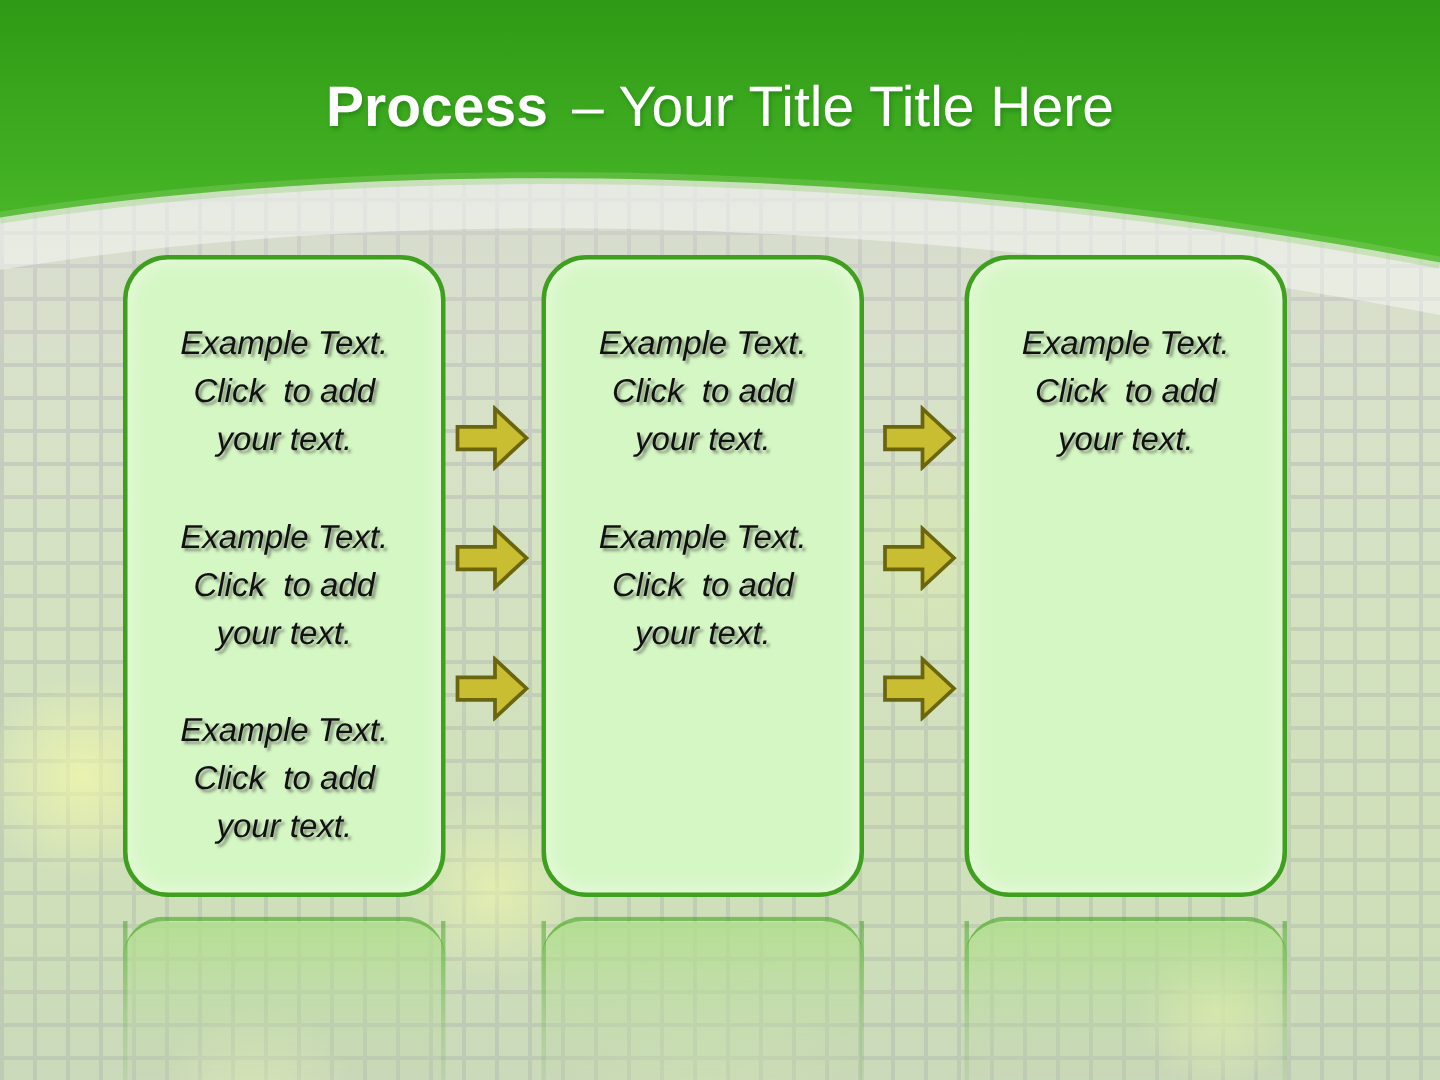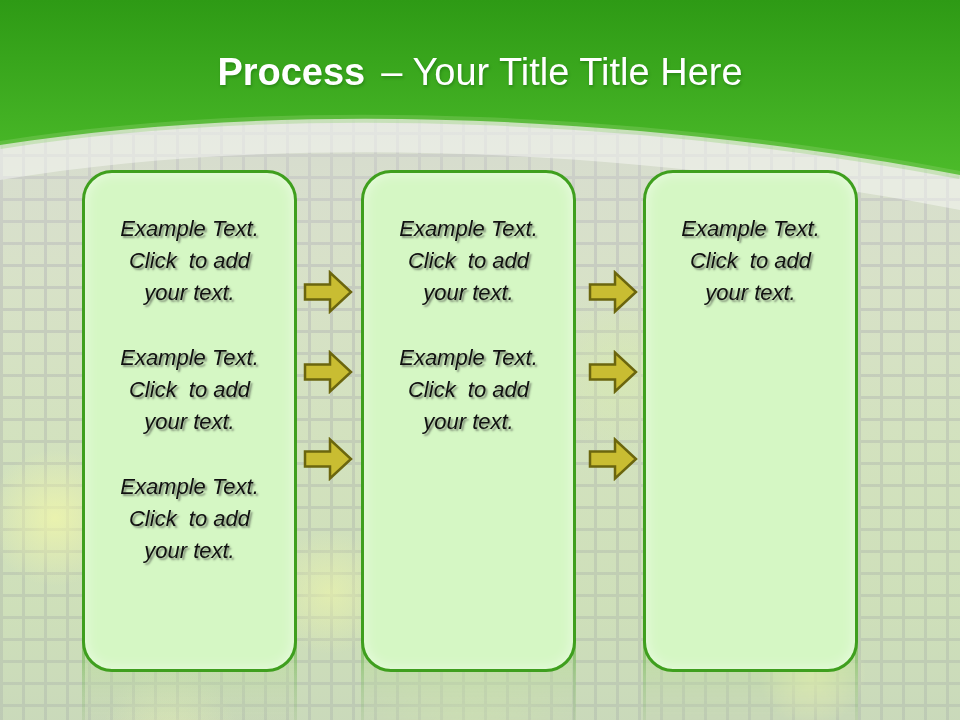--- a/index.html
+++ b/index.html
@@ -51,21 +51,21 @@
   
   .title{
     position:absolute;top:52px;left:0;right:0;text-align:center;
     color:var(--title-text,#fff);font-size:38px;line-height:40px;
     text-shadow:1px 2px 3px rgba(0,70,0,.30);white-space:nowrap;
   }
   .title .kw{font-weight:bold;margin-right:16px;}
   .title .sep{margin-right:10px;font-weight:normal;}
   
   .box{
-    position:absolute;top:170px;height:502px;width:215px;box-sizing:border-box;
+    position:absolute;top:170px;height:428px;width:215px;box-sizing:border-box;
     background:var(--box-fill,#d5f7c4);
     border:3px solid var(--box-border,#3f9f1e);
     border-radius:30px;padding:40px 13px 0;
     box-shadow:inset 0 0 14px rgba(255,255,255,.55);
   }
   .box-1{left:82px;} .box-2{left:361px;} .box-3{left:643px;}
   .box p{
     margin:0 0 33px;font-style:italic;font-size:22px;line-height:32px;
     text-align:center;color:var(--body-text,#111);white-space:pre-wrap;
     text-shadow:2px 2px 2px rgba(45,45,45,.50);

